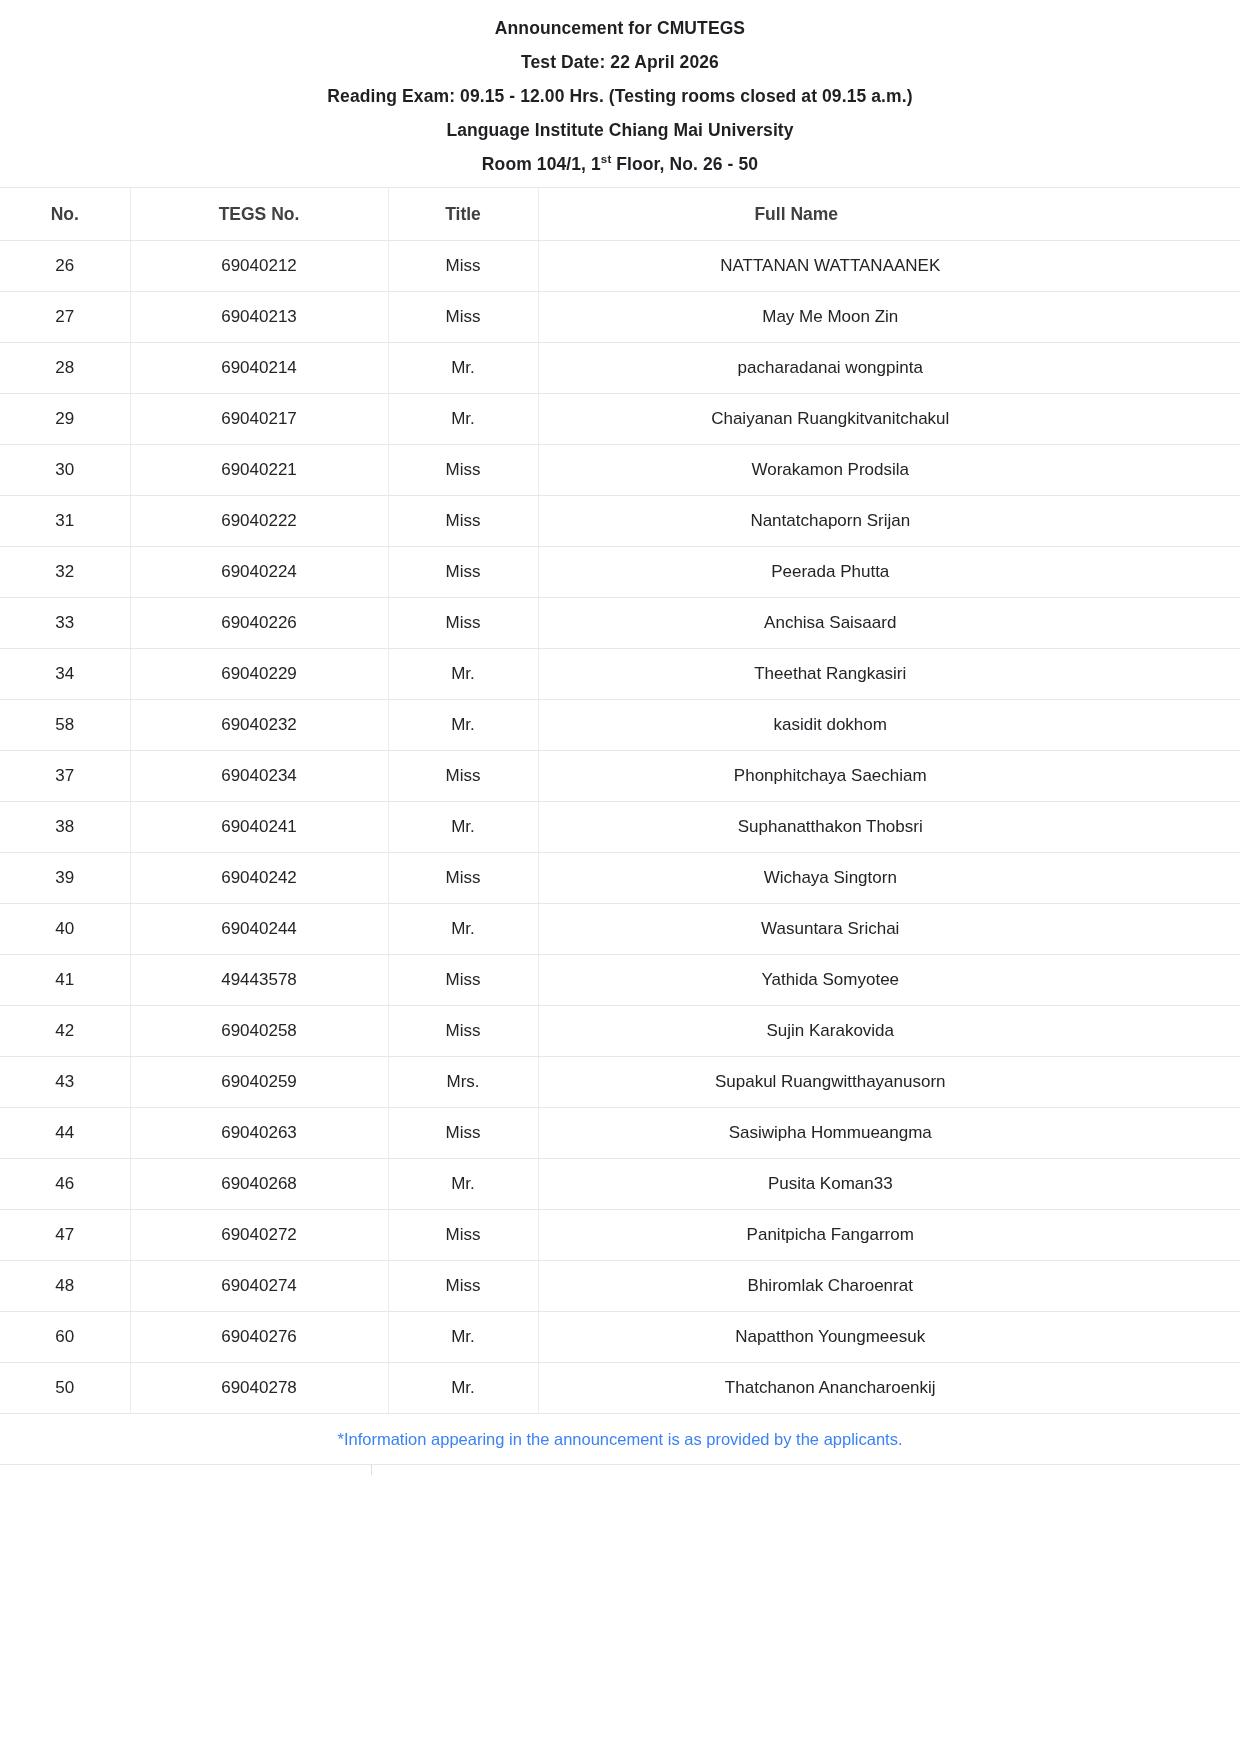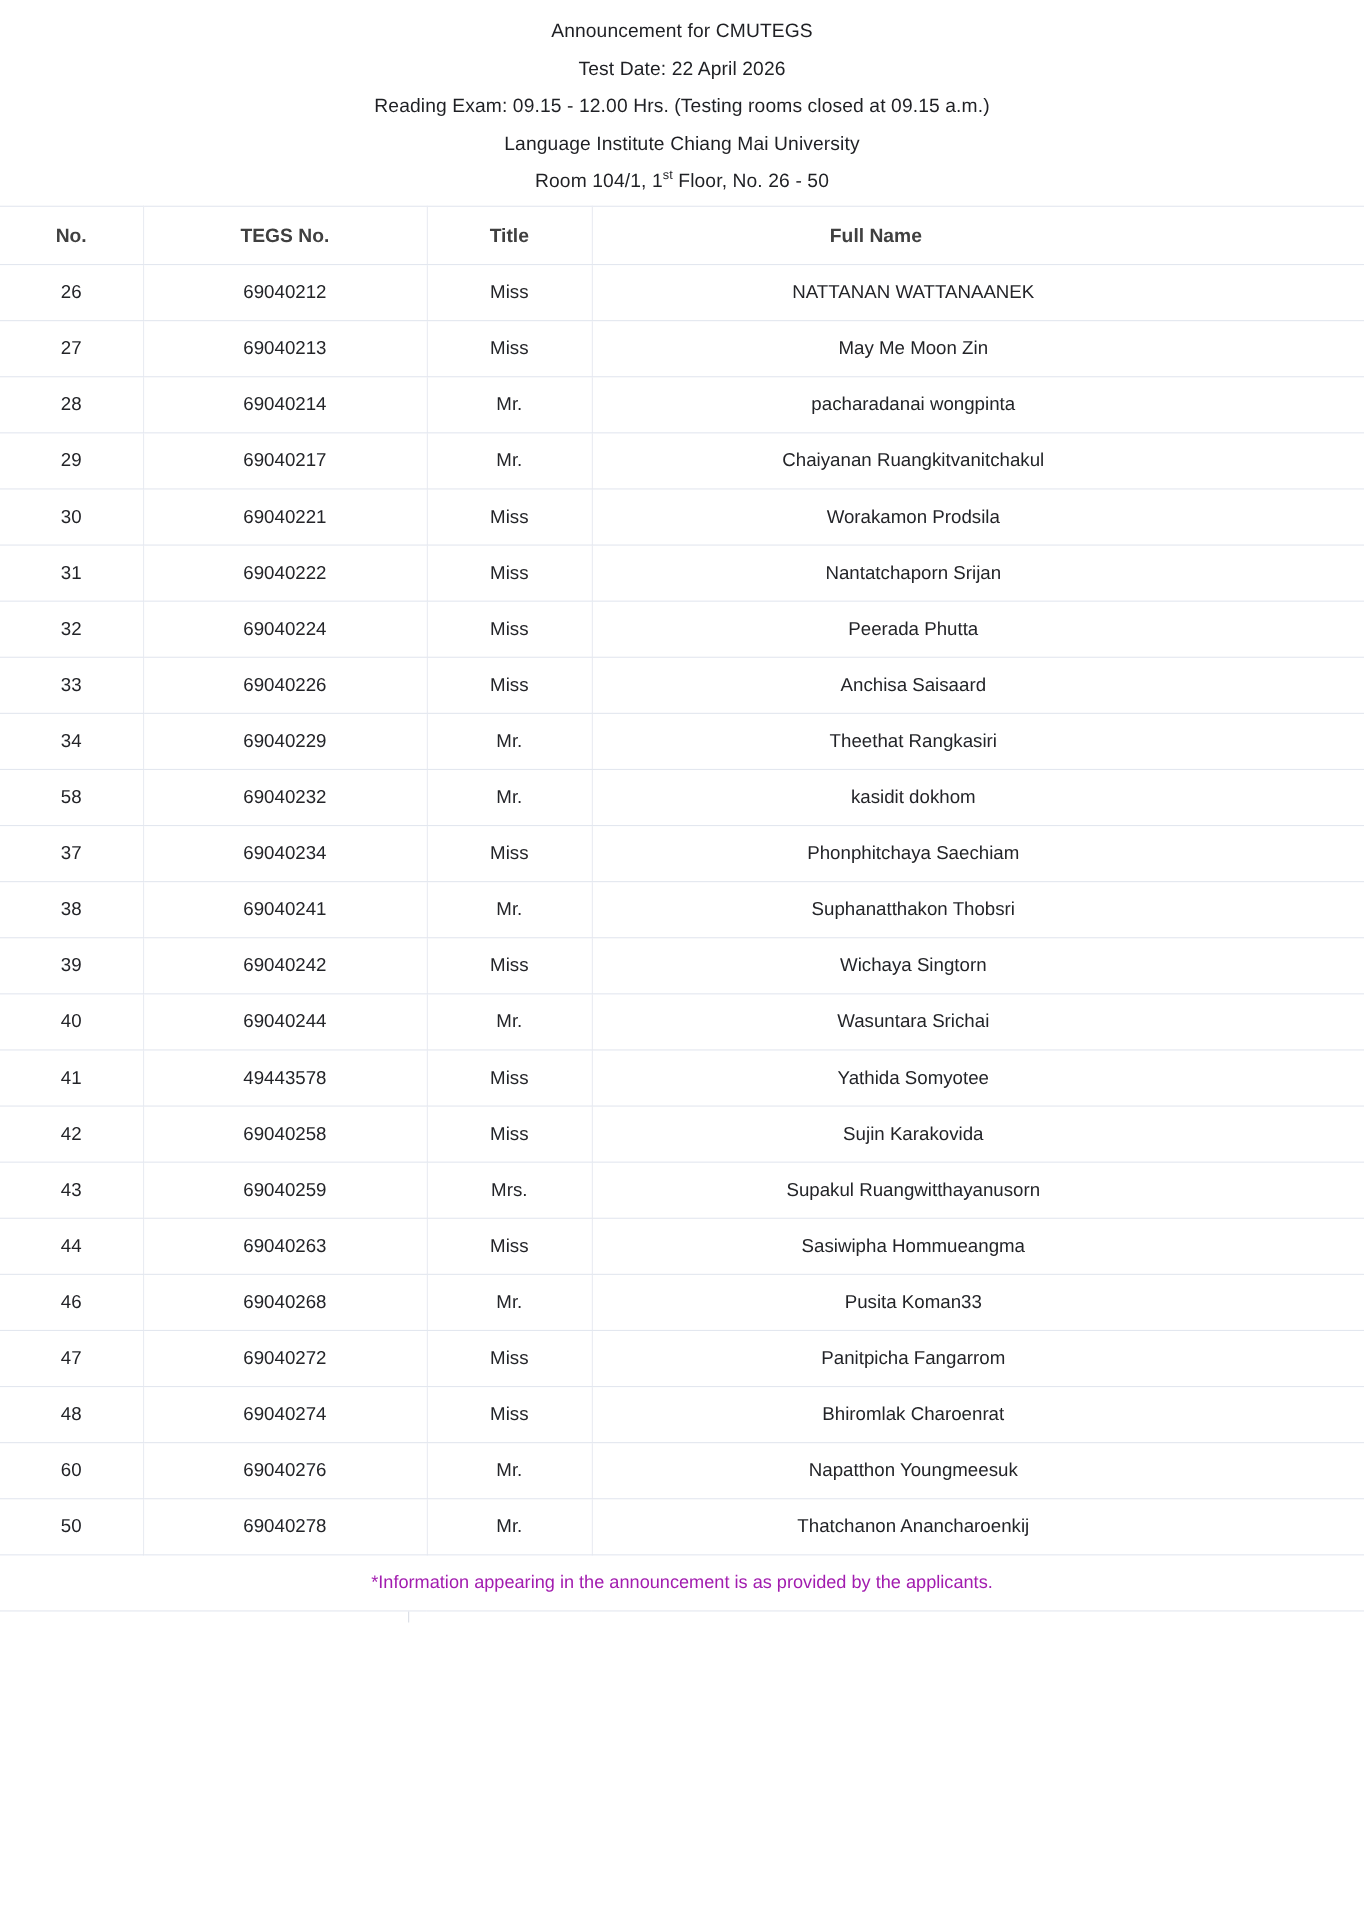--- a/index.html
+++ b/index.html
@@ -19,21 +19,21 @@
     width: 1240px;
     box-sizing: border-box;
   }
 
   
   .doc-header {
     text-align: center;
     padding-top: 11px;
   }
   .doc-header .hline {
-    font-weight: normal;
+    font-weight: bold;
     font-size: 17.5px;
     line-height: 34px;
     color: #1f2024;
     letter-spacing: 0.1px;
   }
   .doc-header .hline sup {
     font-size: 0.66em;
     vertical-align: super;
     line-height: 0;
   }
@@ -84,21 +84,21 @@
   table.roster thead th.name-head {
     padding-right: 186px;
   }
 
   
   .footnote-row td {
     border-right: none;
     text-align: left;
     height: 56px;
     font-size: 16.5px;
-    color: #a21caf;
+    color: #3b82f6;
     padding-left: 11px;
   }
 
   .bottom-mark {
     width: 1240px;
     height: 12px;
     position: relative;
   }
   .bottom-mark .tick {
     position: absolute;

